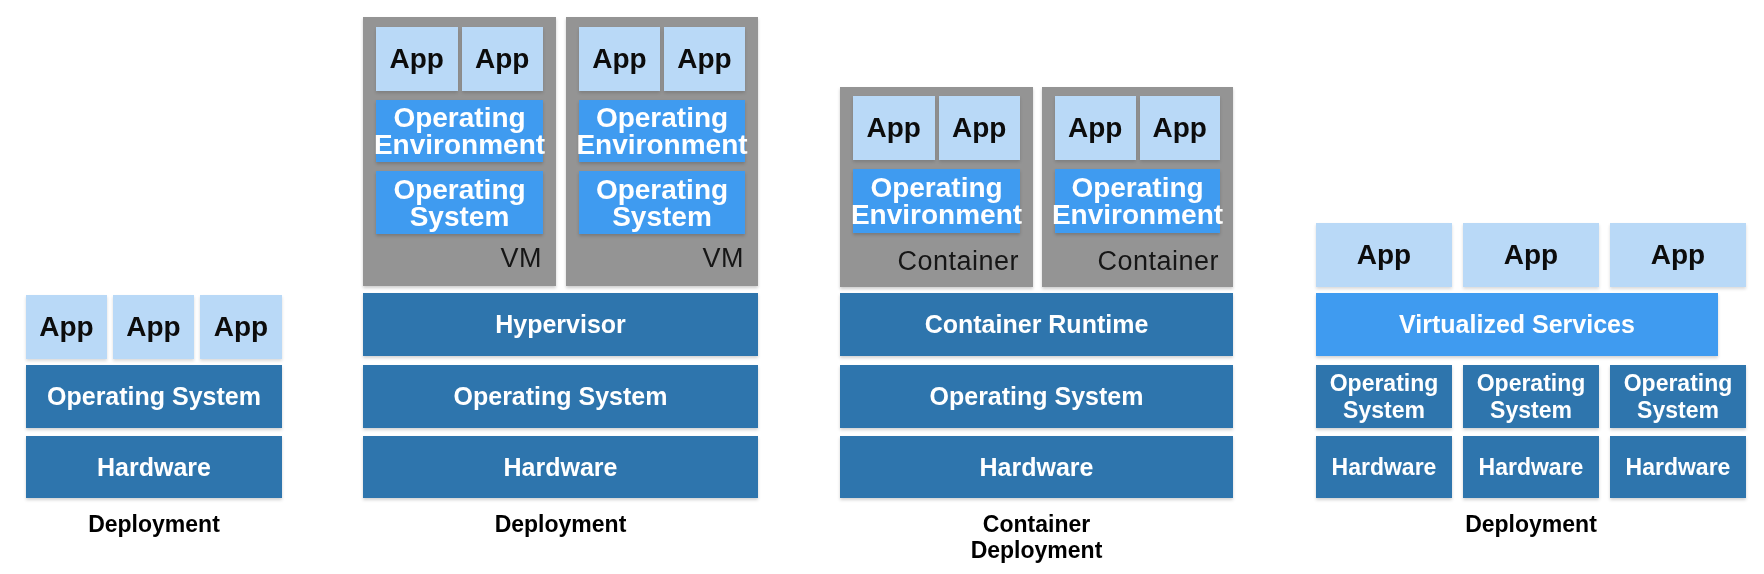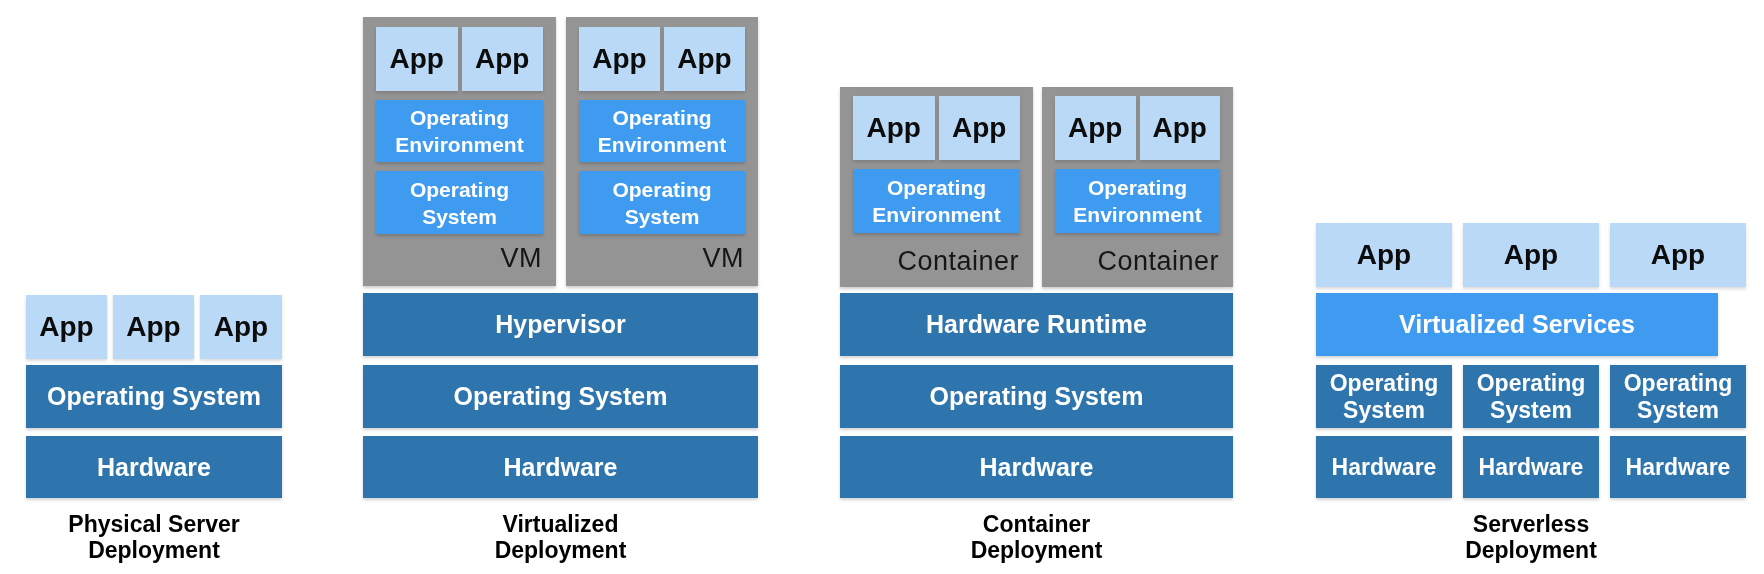--- a/index.html
+++ b/index.html
@@ -15,21 +15,21 @@
   body{font-family:"Liberation Sans","DejaVu Sans",sans-serif;}
   .canvas{position:relative;width:1764px;height:574px;background:var(--background);overflow:hidden;}
   .box{position:absolute;display:flex;align-items:center;justify-content:center;
        text-align:center;box-sizing:border-box;}
   .app{background:var(--light-blue);color:var(--dark-text);font-weight:700;font-size:28px;
        box-shadow:0 2px 3px rgba(0,0,0,0.15);}
   .bar{background:var(--dark-blue);color:var(--bar-text);font-weight:700;font-size:25px;
        box-shadow:0 2px 3px rgba(0,0,0,0.18);}
   .bar.small{font-size:23px;line-height:27px;padding:0 4px;}
   .bright{background:var(--bright-blue);color:var(--bar-text);font-weight:700;
-          font-size:21px;line-height:27px;box-shadow:0 2px 3px rgba(0,0,0,0.18);padding:0 4px;}
+          font-size:28px;line-height:27px;box-shadow:0 2px 3px rgba(0,0,0,0.18);padding:0 4px;}
   .grayBox{position:absolute;background:var(--vm-gray);box-sizing:border-box;
            box-shadow:0 2px 3px rgba(0,0,0,0.2);}
   .appsRow{position:absolute;left:13px;right:13px;display:flex;gap:4px;}
   .appsRow .app{position:static;flex:1;height:100%;display:flex;align-items:center;justify-content:center;}
   .innerBright{position:absolute;left:13px;right:13px;}
   .hostLabel{position:absolute;right:14px;bottom:12px;font-size:27px;font-weight:500;
              color:#161616;letter-spacing:0.5px;margin-top:34px;}
   .caption{position:absolute;text-align:center;font-size:23px;font-weight:700;
            color:#000;line-height:26px;}
 </style>
@@ -38,21 +38,20 @@
 
 <div class="canvas">
 
   <div>
     <div class="box app" style="left:26px;top:295px;width:81px;height:64px;">App</div>
     <div class="box app" style="left:113px;top:295px;width:81px;height:64px;">App</div>
     <div class="box app" style="left:200px;top:295px;width:82px;height:64px;">App</div>
     <div class="box bar" style="left:26px;top:365px;width:256px;height:63px;">Operating System</div>
     <div class="box bar" style="left:26px;top:436px;width:256px;height:62px;">Hardware</div>
     <div class="caption" style="left:26px;top:511px;width:256px;">
-      <div>Physical Server</div>
       <div>Deployment</div>
     </div>
   </div>
 
   <div>
 
     <div class="grayBox" style="left:363px;top:17px;width:193px;height:269px;">
       <div class="appsRow" style="top:10px;height:64px;">
         <div class="box app">App</div>
         <div class="box app">App</div>
@@ -68,21 +67,20 @@
         <div class="box app">App</div>
       </div>
       <div class="box bright innerBright" style="top:83px;height:62px;">Operating Environment</div>
       <div class="box bright innerBright" style="top:154px;height:63px;">Operating System</div>
       <div class="hostLabel">VM</div>
     </div>
     <div class="box bar" style="left:363px;top:293px;width:395px;height:63px;">Hypervisor</div>
     <div class="box bar" style="left:363px;top:365px;width:395px;height:63px;">Operating System</div>
     <div class="box bar" style="left:363px;top:436px;width:395px;height:62px;">Hardware</div>
     <div class="caption" style="left:363px;top:511px;width:395px;">
-      <div>Virtualized</div>
       <div>Deployment</div>
     </div>
   </div>
 
   <div>
 
     <div class="grayBox" style="left:840px;top:87px;width:193px;height:200px;">
       <div class="appsRow" style="top:9px;height:64px;">
         <div class="box app">App</div>
         <div class="box app">App</div>
@@ -92,39 +90,38 @@
     </div>
 
     <div class="grayBox" style="left:1042px;top:87px;width:191px;height:200px;">
       <div class="appsRow" style="top:9px;height:64px;">
         <div class="box app">App</div>
         <div class="box app">App</div>
       </div>
       <div class="box bright innerBright" style="top:82px;height:64px;">Operating Environment</div>
       <div class="hostLabel" style="bottom:10px;">Container</div>
     </div>
-    <div class="box bar" style="left:840px;top:293px;width:393px;height:63px;">Hardware Runtime</div>
+    <div class="box bar" style="left:840px;top:293px;width:393px;height:63px;">Container Runtime</div>
     <div class="box bar" style="left:840px;top:365px;width:393px;height:63px;">Operating System</div>
     <div class="box bar" style="left:840px;top:436px;width:393px;height:62px;">Hardware</div>
     <div class="caption" style="left:840px;top:511px;width:393px;">
       <div>Container</div>
       <div>Deployment</div>
     </div>
   </div>
 
   <div>
     <div class="box app" style="left:1316px;top:223px;width:136px;height:64px;">App</div>
     <div class="box app" style="left:1463px;top:223px;width:136px;height:64px;">App</div>
     <div class="box app" style="left:1610px;top:223px;width:136px;height:64px;">App</div>
     <div class="box bright" style="left:1316px;top:293px;width:402px;height:63px;font-size:25px;">Virtualized Services</div>
     <div class="box bar small" style="left:1316px;top:365px;width:136px;height:63px;">Operating System</div>
     <div class="box bar small" style="left:1463px;top:365px;width:136px;height:63px;">Operating System</div>
     <div class="box bar small" style="left:1610px;top:365px;width:136px;height:63px;">Operating System</div>
     <div class="box bar small" style="left:1316px;top:436px;width:136px;height:62px;">Hardware</div>
     <div class="box bar small" style="left:1463px;top:436px;width:136px;height:62px;">Hardware</div>
     <div class="box bar small" style="left:1610px;top:436px;width:136px;height:62px;">Hardware</div>
     <div class="caption" style="left:1316px;top:511px;width:430px;">
-      <div>Serverless</div>
       <div>Deployment</div>
     </div>
   </div>
 
 </div>
 
 </body></html>

